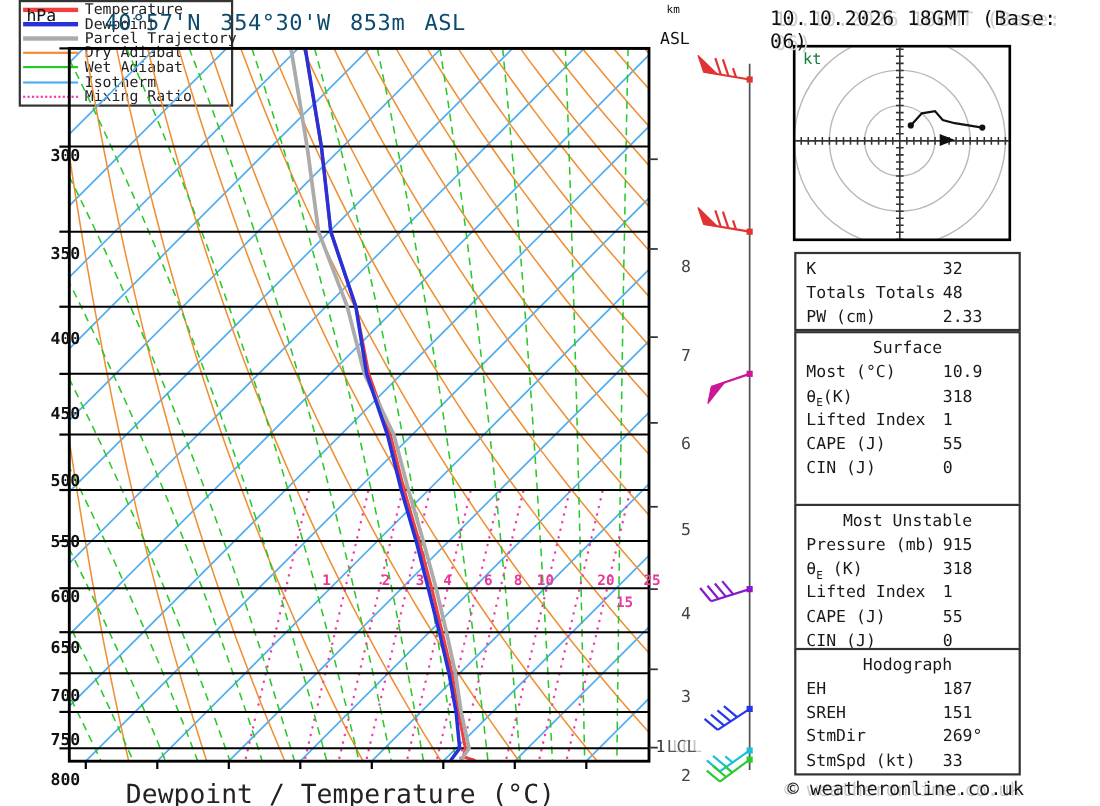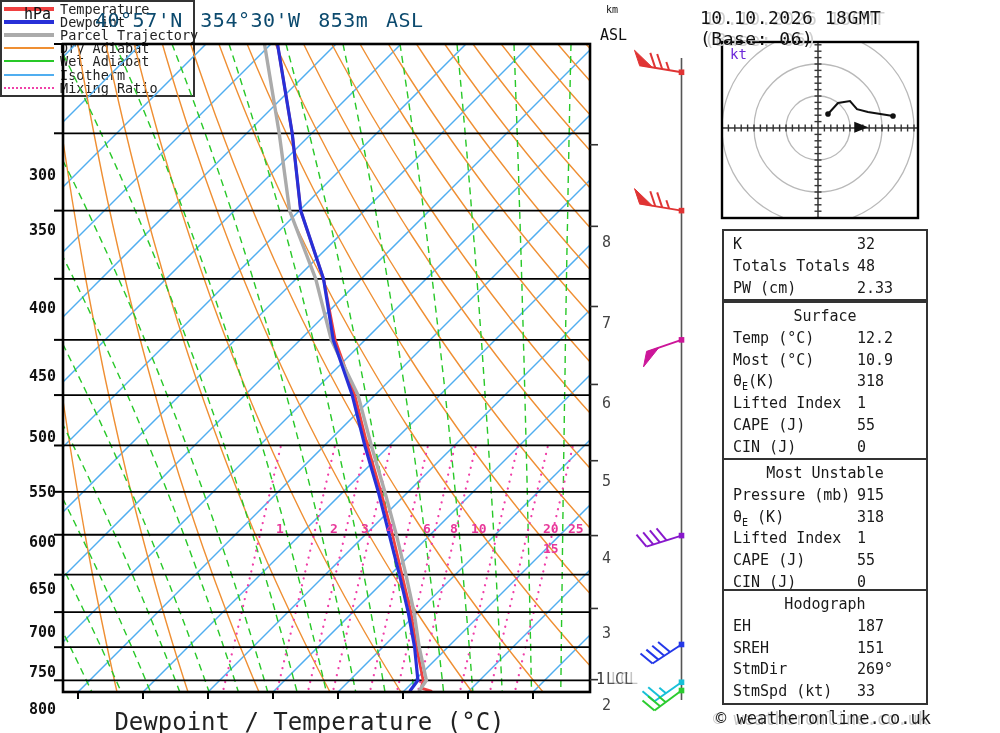--- a/index.html
+++ b/index.html
@@ -1,17 +1,17 @@
 <!DOCTYPE html>
 <html><head>
 <meta charset="utf-8">
 <style>
   html,body{margin:0;padding:0;background:#fff;}
   #root{position:relative;width:949px;height:733px;background:#fff;overflow:hidden;
-        font-family:"DejaVu Sans Mono","Liberation Mono",monospace;color:#111;}
+        font-family:"DejaVu Sans Mono","Liberation Mono",monospace;color:#111;padding-left:17px;}
   .abs{position:absolute;}
   svg{position:absolute;left:0;top:0;}
   .ptick{position:absolute;width:42px;text-align:right;font-size:15px;font-weight:700;color:#111;}
   .ktick{position:absolute;font-size:15px;color:#444;}
   .mixlab{position:absolute;font-size:13px;font-weight:700;color:#e8389a;}
   #title{left:95px;top:8px;font-size:20px;letter-spacing:.5px;word-spacing:5px;color:#0c4a6e;}
   #hpa{left:24px;top:5px;font-size:15px;}
   #km{left:606px;top:4px;font-size:10px;}
   #asl{left:600px;top:26px;font-size:15px;}
   #datetime{left:700px;top:7px;font-size:18px;letter-spacing:.5px;text-shadow:4px 1px 0 #cfcfcf;}
@@ -20,21 +20,21 @@
   #legend{left:399px;top:44px;width:191px;height:93px;background:#fff;border:2px solid #333;z-index:5;}
   .leg-row{display:flex;align-items:center;height:13.2px;}
   .leg-line{width:50px;margin-left:2px;margin-right:6px;flex:none;}
   .leg-text{font-size:13.5px;white-space:nowrap;color:#222;}
   #mixlabel-vert{left:452px;top:452px;width:340px;text-align:center;font-size:15px;color:#111;
      transform:translate(170px,0) rotate(-90deg) translate(0,0);transform-origin:center;
      text-shadow:4px 3px 0 #f6b3d8;}
   #lcl{left:596px;top:670px;font-size:15px;}
   #lcl .one{color:#333;}
   #lcl .lcl{color:#555;text-shadow:5px 0 0 #c4c4c4;margin-left:1px;}
-  #kt-label{left:730px;top:46px;font-size:14px;color:#6d28d9;}
+  #kt-label{left:730px;top:46px;font-size:14px;color:#15803d;}
   .ringlab{position:absolute;font-size:15px;color:#9a9a9a;transform:rotate(-45deg);}
   #dtable{left:722px;top:229px;width:206px;}
   .tsec{position:absolute;left:0;width:206px;border:2px solid #333;background:#fff;box-sizing:border-box;}
   .trow{position:relative;height:21.8px;line-height:21.8px;font-size:15px;color:#1a1a1a;}
   .trow .lab{position:absolute;left:9px;white-space:nowrap;}
   .trow .val{position:absolute;left:133px;white-space:nowrap;}
   .thead{text-align:center;}
   sub{font-size:10px;}
 </style>
 </head>
@@ -323,21 +323,21 @@
         <div class="leg-line" style="border-top: 2px solid rgb(80, 174, 240);"></div>
         <div class="leg-text">Isotherm</div>
       </div>
       <div class="leg-row">
         <div class="leg-line" style="border-top: 2.5px dotted rgb(240, 64, 168);"></div>
         <div class="leg-text">Mixing Ratio</div>
       </div>
     </div>
 
   <div class="abs" id="plabels">
-      <div class="ptick" style="left: 14px; top: 35px; margin-top: 34px;">300</div>
+      <div class="ptick" style="left: 14px; top: 35px;">300</div>
       <div class="ptick" style="left: 14px; top: 124.284px;">350</div>
       <div class="ptick" style="left: 14px; top: 201.625px;">400</div>
       <div class="ptick" style="left: 14px; top: 269.845px;">450</div>
       <div class="ptick" style="left: 14px; top: 330.87px;">500</div>
       <div class="ptick" style="left: 14px; top: 386.074px;">550</div>
       <div class="ptick" style="left: 14px; top: 436.471px;">600</div>
       <div class="ptick" style="left: 14px; top: 482.832px;">650</div>
       <div class="ptick" style="left: 14px; top: 525.755px;">700</div>
       <div class="ptick" style="left: 14px; top: 565.716px;">750</div>
       <div class="ptick" style="left: 14px; top: 603.096px; text-align: right;">800</div>
@@ -354,21 +354,21 @@
     </div>
   <div class="abs" id="mixlabels">
       <div class="mixlab" style="left: 276px; top: 424px;">1</div>
       <div class="mixlab" style="left: 330px; top: 424px;">2</div>
       <div class="mixlab" style="left: 361px; top: 424px;">3</div>
       <div class="mixlab" style="left: 386px; top: 424px;">4</div>
       <div class="mixlab" style="left: 423px; top: 424px;">6</div>
       <div class="mixlab" style="left: 450px; top: 424px;">8</div>
       <div class="mixlab" style="left: 471px; top: 424px;">10</div>
       <div class="mixlab" style="left: 543px; top: 424px; margin-top: 20px;">15</div>
-      <div class="mixlab" style="left: 543px; top: 424px;">20</div>
+      <div class="mixlab" style="left: 526px; top: 424px;">20</div>
       <div class="mixlab" style="left: 568px; top: 424px;">25</div>
     </div>
 
   <div class="abs" id="mixlabel-vert">Mixing Ratio (g/kg)</div>
   <div class="abs" id="lcl">
     <span class="one">1</span><span class="lcl">LCL</span>
   </div>
 
   <div class="abs" id="kt-label">kt</div>
   <div class="abs" id="ringlabs">
@@ -388,24 +388,20 @@
           <div class="val">48</div>
         </div>
         <div class="trow">
           <div class="lab">PW (cm)</div>
           <div class="val">2.33</div>
         </div>
       </div>
       <div class="tsec" style="top: 72px; height: 159.6px; padding-top: 3px;">
         <div class="trow thead">Surface</div>
         <div class="trow">
-          <div class="lab">Temp (°C)</div>
-          <div class="val">12.2</div>
-        </div>
-        <div class="trow">
           <div class="lab">Most (°C)</div>
           <div class="val">10.9</div>
         </div>
         <div class="trow">
           <div class="lab">θ<sub>E</sub>(K)</div>
           <div class="val">318</div>
         </div>
         <div class="trow">
           <div class="lab">Lifted Index</div>
           <div class="val">1</div>

